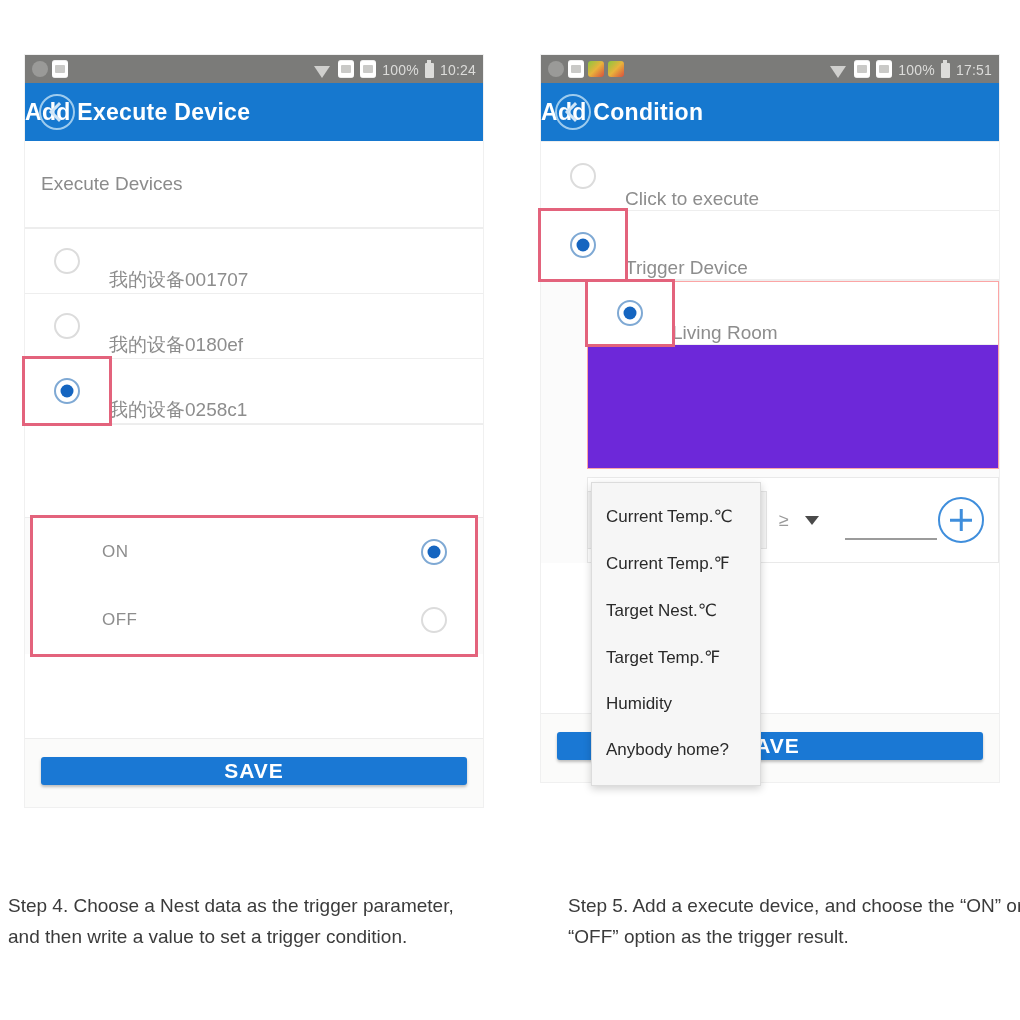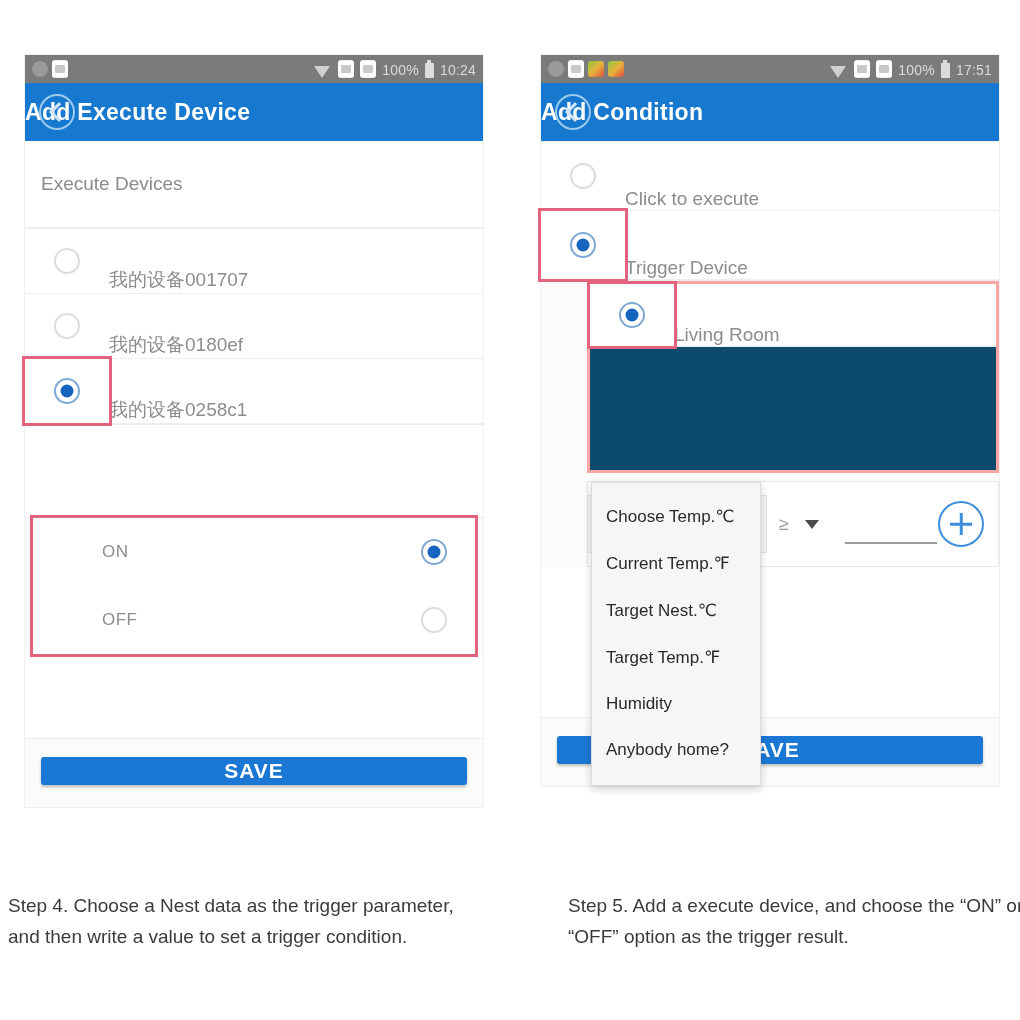--- a/index.html
+++ b/index.html
@@ -232,22 +232,22 @@
     font-weight: bold;
     letter-spacing: 1px;
     padding: 2px 0;
     border-radius: 3px;
     box-shadow: 0 2px 3px rgba(0,0,0,.25);
   }
 
   
   .subcard {
     margin: 0 0 0 46px;
-    background: #0c4a6e;
-    border: 3px solid #fca5a5;
+    background: #6d28d9;
+    border: 1px solid #fca5a5;
     height: 186px;
     position: relative;
   }
   .subcard .row {
     border-bottom: 1px solid #eeeeee;
     height: 62px;
   }
   .subcard .row-radio-cell { width: 84px; }
 
   .param-card {
@@ -470,21 +470,21 @@
       <div class="plus-btn"></div>
     </div>
 
     <div class="spacer" style="height:150px"></div>
 
     <div class="save-wrap">
       <div class="save-btn">SAVE</div>
     </div>
 
     <div class="dropdown">
-      <div class="dd-item">Choose Temp.℃</div>
+      <div class="dd-item">Current Temp.℃</div>
       <div class="dd-item">Current Temp.℉</div>
       <div class="dd-item">Target Nest.℃</div>
       <div class="dd-item">Target Temp.℉</div>
       <div class="dd-item">Humidity</div>
       <div class="dd-item">Anybody home?</div>
     </div>
   </div>
 
   <div class="caption caption-left">Step 4. Choose a Nest data as the trigger parameter, and then write a value to set a trigger condition.</div>
   <div class="caption caption-right">Step 5. Add a execute device, and choose the “ON” or “OFF” option as the trigger result.</div>

